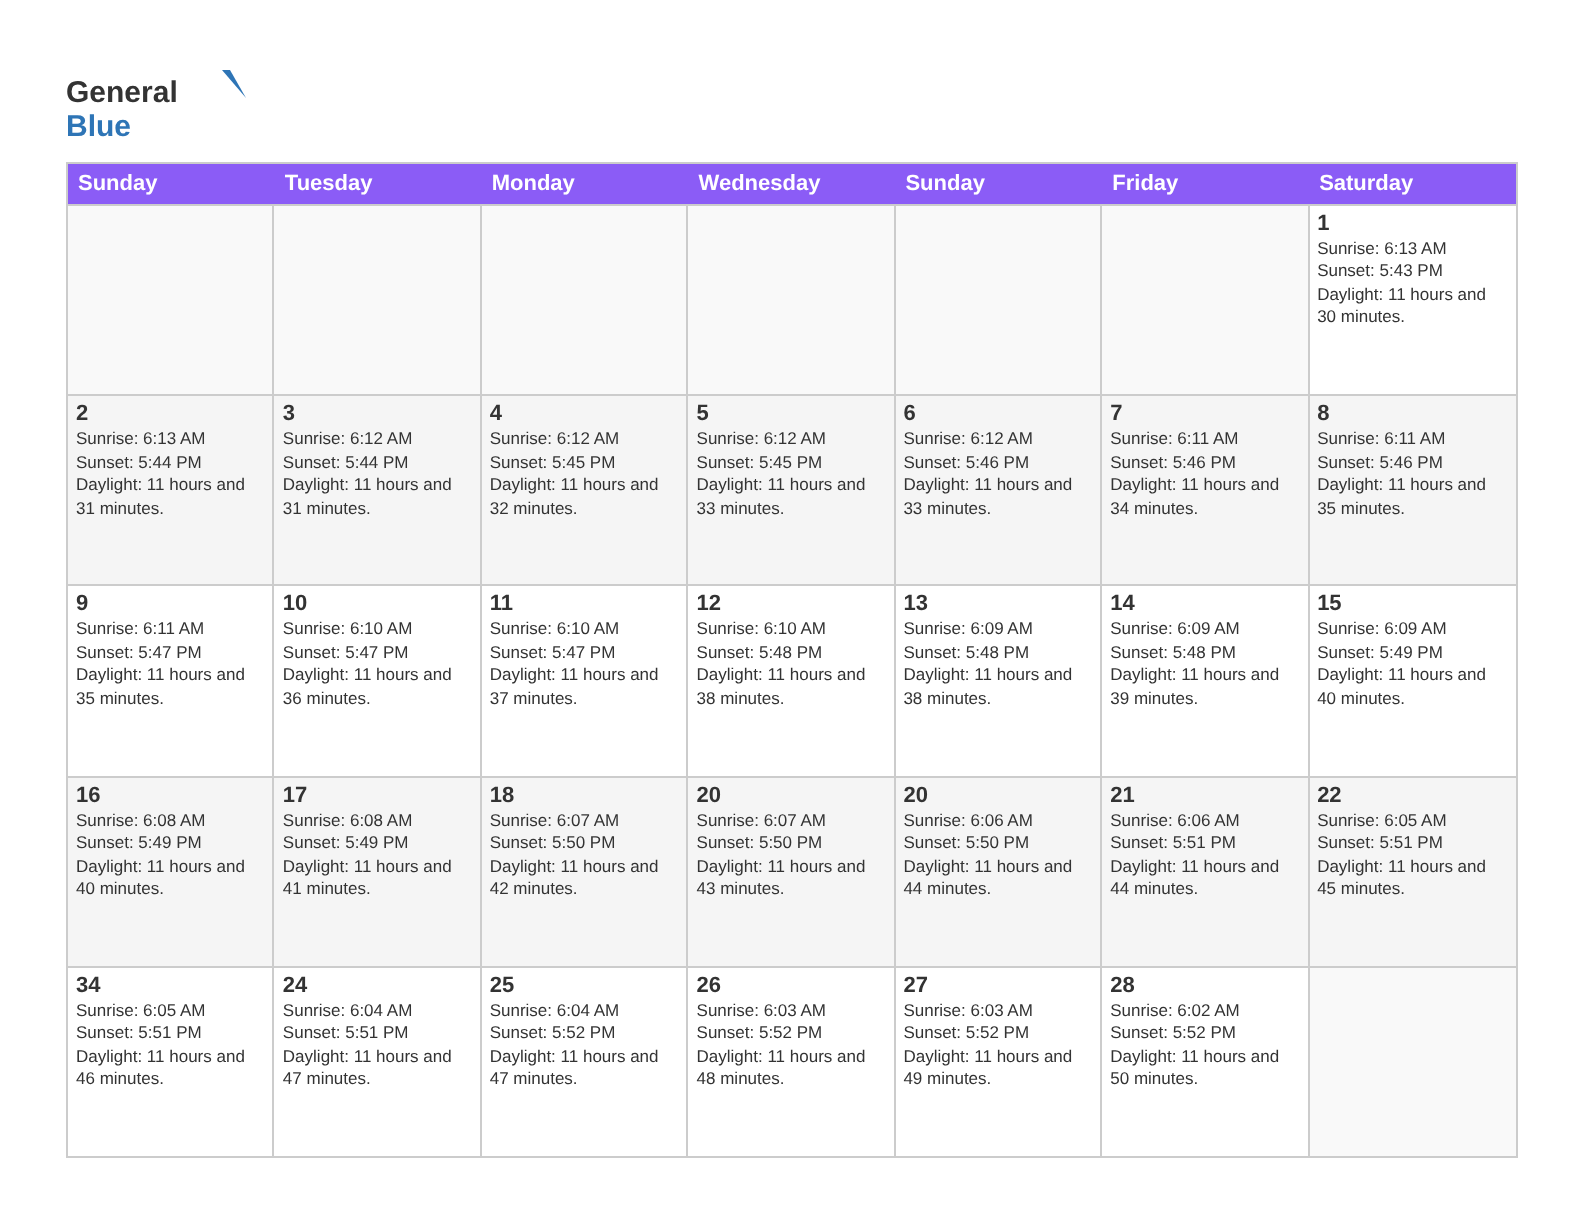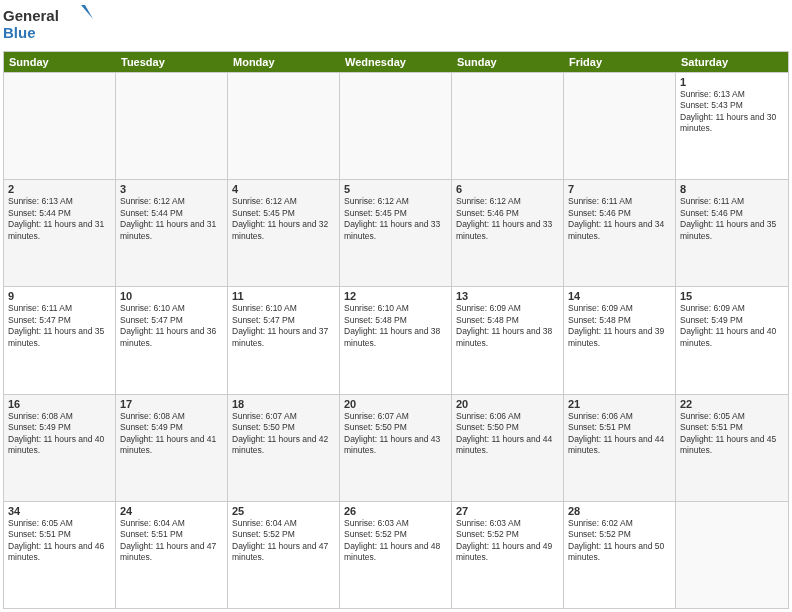--- a/index.html
+++ b/index.html
@@ -6,21 +6,21 @@
     body {
       width: 792px;
       height: 612px;
       font-family: Arial, sans-serif;
       background: #fff;
       overflow: hidden;
     }
     .page {
       width: 792px;
       height: 612px;
-      padding: 3px;
+      padding: 33px;
       display: flex;
       flex-direction: column;
     }
     .header {
       display: flex;
       justify-content: space-between;
       align-items: flex-start;
       margin-bottom: 8px;
     }
     .logo {
@@ -41,21 +41,21 @@
     }
     .calendar {
       flex: 1;
       display: flex;
       flex-direction: column;
       border: 1px solid #ccc;
     }
     .day-headers {
       display: grid;
       grid-template-columns: repeat(7, 1fr);
-      background: #4d7c0f;
+      background: #8b5cf6;
     }
     .day-header {
       color: #fff;
       font-size: 11px;
       font-weight: bold;
       padding: 4px 5px;
       text-align: left;
     }
     .weeks {
       flex: 1;

